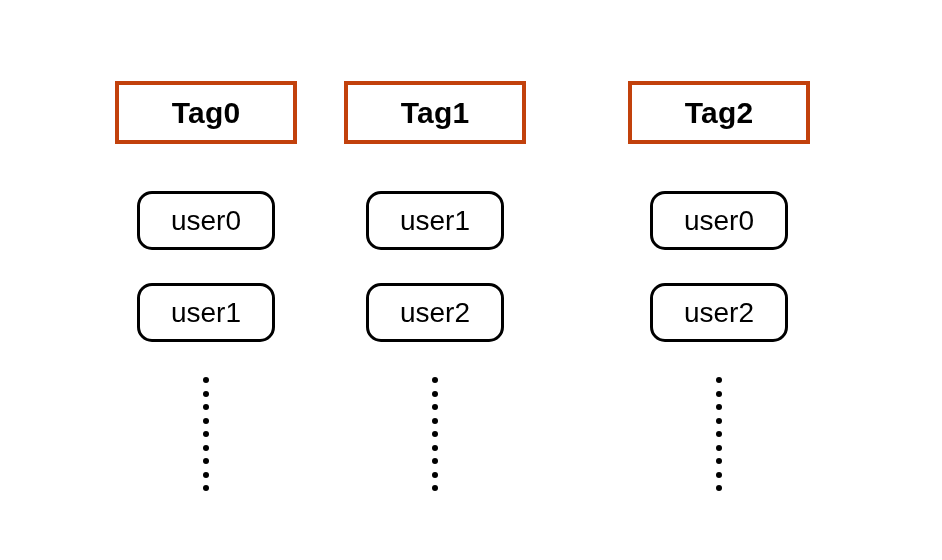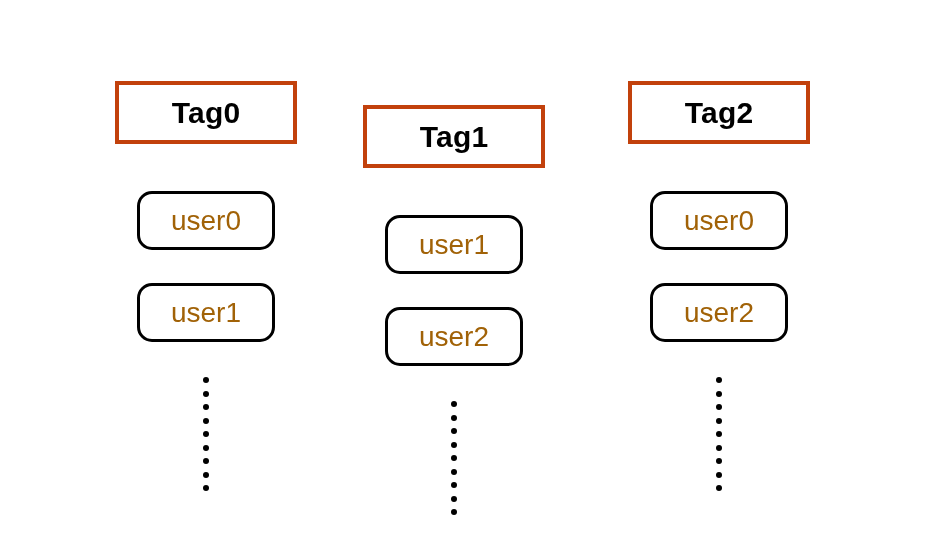--- a/index.html
+++ b/index.html
@@ -25,21 +25,21 @@
   
   .column {
     position: absolute;
     top: 81px;
     width: 182px;
     display: flex;
     flex-direction: column;
     align-items: center;
   }
   .col-0 { left: 115px; }
-  .col-1 { left: 363px; margin-top: 24px; }
+  .col-1 { left: 344px; }
   .col-2 { left: 628px; }
 
   
   .tag-box {
     box-sizing: border-box;
     width: 182px;
     height: 63px;
     border: 4px solid #c2410c;
     border-radius: 0;
     background: #ffffff;
@@ -71,21 +71,21 @@
     background: #ffffff;
     display: flex;
     align-items: center;
     justify-content: center;
   }
   .pill-gap-1 { margin-top: 47px; }
   .pill-gap-2 { margin-top: 33px; }
   .user-label {
     font-size: 28px;
     font-weight: 400;
-    color: #a16207;
+    color: #000000;
     line-height: 1;
   }
 
   
   .vertical-ellipsis {
     margin-top: 35px;
     display: flex;
     flex-direction: column;
     align-items: center;
   }

